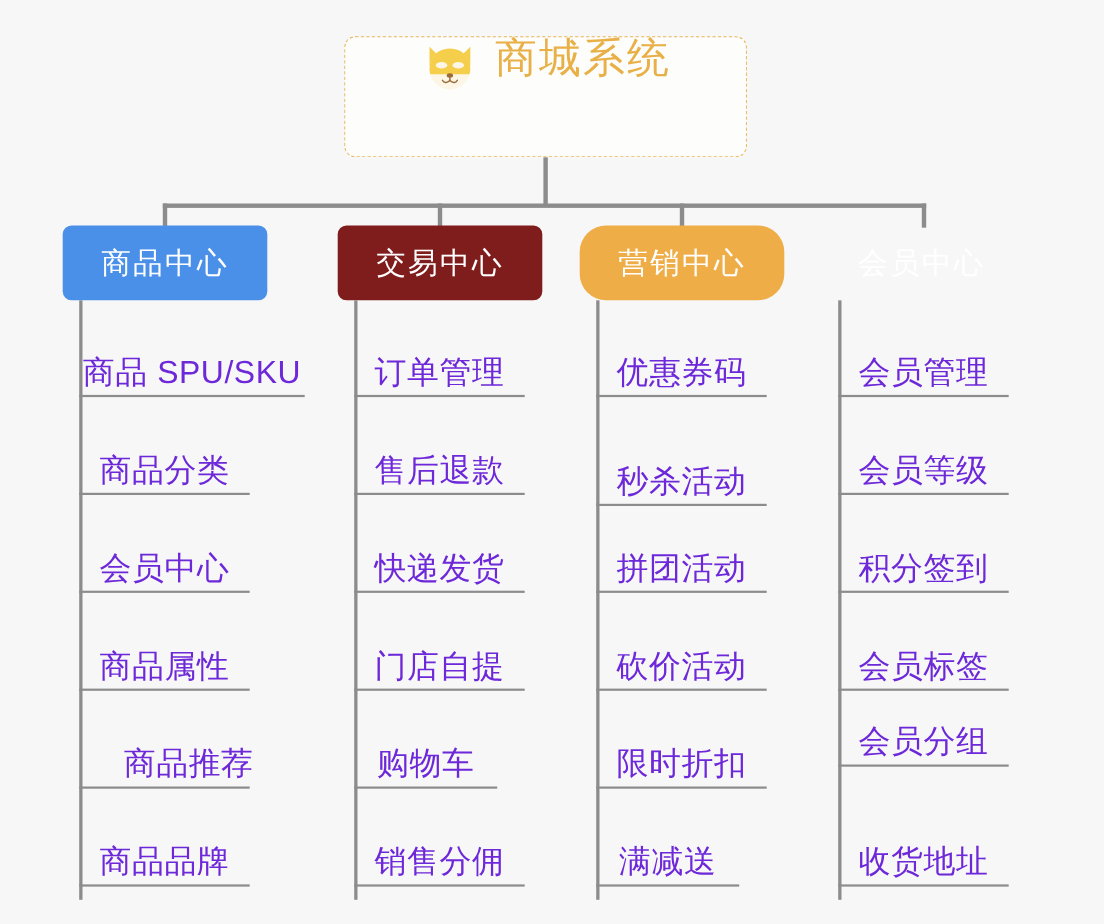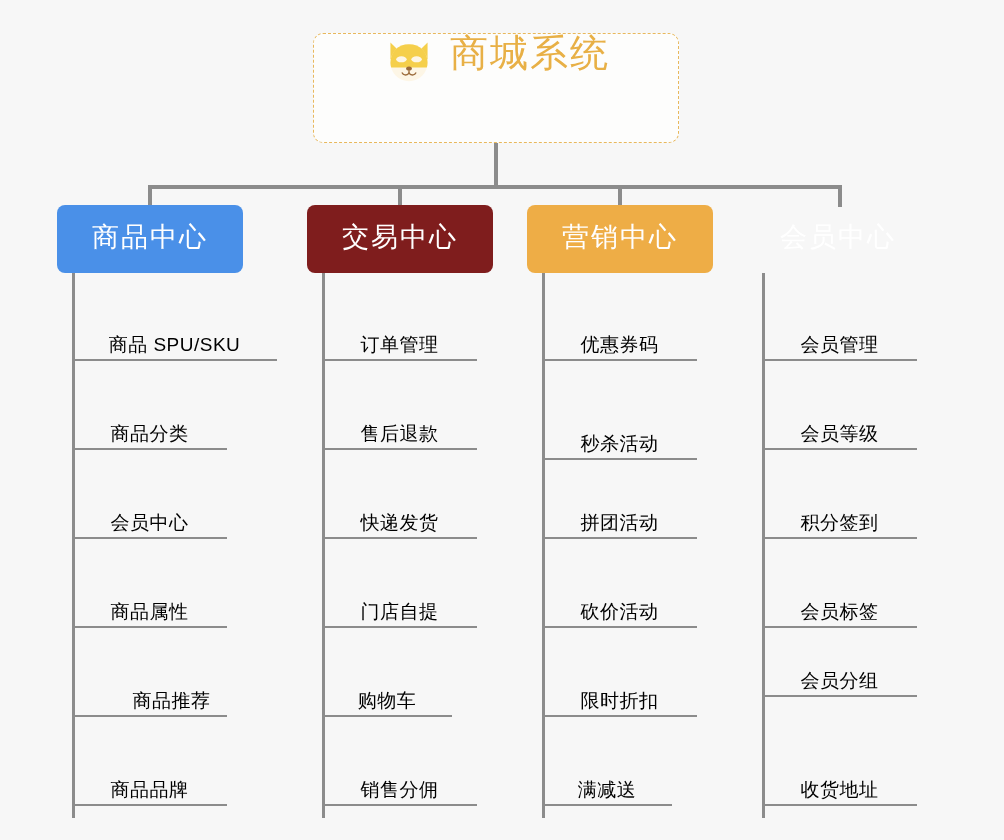--- a/index.html
+++ b/index.html
@@ -63,21 +63,20 @@
   .cat-box {
     position: absolute;
     top: 205px;
     width: 186px;
     height: 68px;
     border-radius: 8px;
     display: flex;
     align-items: center;
     justify-content: center;
     box-sizing: border-box;
-    font-family: Liberation Mono, monospace;
   }
   .cat-label {
     color: #ffffff;
     font-size: 27px;
     letter-spacing: 2px;
     line-height: 1;
     white-space: nowrap;
   }
 
   
@@ -96,22 +95,22 @@
     position: absolute;
     left: 0;
     box-sizing: border-box;
     border-bottom: 2px solid #8c8c8c;
     display: flex;
     align-items: flex-end;
     justify-content: center;
     padding-bottom: 3px;
   }
   .leaf-label {
-    font-size: 19px;
-    color: #000000;
+    font-size: 29px;
+    color: #6d28d9;
     line-height: 1.1;
     white-space: nowrap;
     letter-spacing: 0.5px;
   }
 </style>
 </head>
 <body>
 
 <div id="diagram">
 
@@ -139,21 +138,21 @@
   <div class="conn conn-v" style="left:398px; top:185px; height:22px;"></div>
   <div class="conn conn-v" style="left:618px; top:185px; height:22px;"></div>
   <div class="conn conn-v" style="left:838px; top:185px; height:22px;"></div>
 
   <div class="cat-box" style="left: 57px; background: rgb(74, 144, 232);">
     <span class="cat-label">商品中心</span>
   </div>
   <div class="cat-box" style="left: 307px; background: #7f1d1d;">
     <span class="cat-label">交易中心</span>
   </div>
-  <div class="cat-box" style="left: 527px; background: rgb(238, 173, 70);">
+  <div class="cat-box" style="left: 527px; background: rgb(238, 173, 70); border-radius: 24px;">
     <span class="cat-label">营销中心</span>
   </div>
   <div class="cat-box" style="left:745px;">
     <span class="cat-label">会员中心</span>
   </div>
 
   <div class="leaf-col" style="left:72px;">
     <div class="leaf-spine" style="height:545px;"></div>
     <div class="leaf-item" style="top:28px;   width:205px; height:60px;">
         <span class="leaf-label">商品 SPU/SKU</span>

